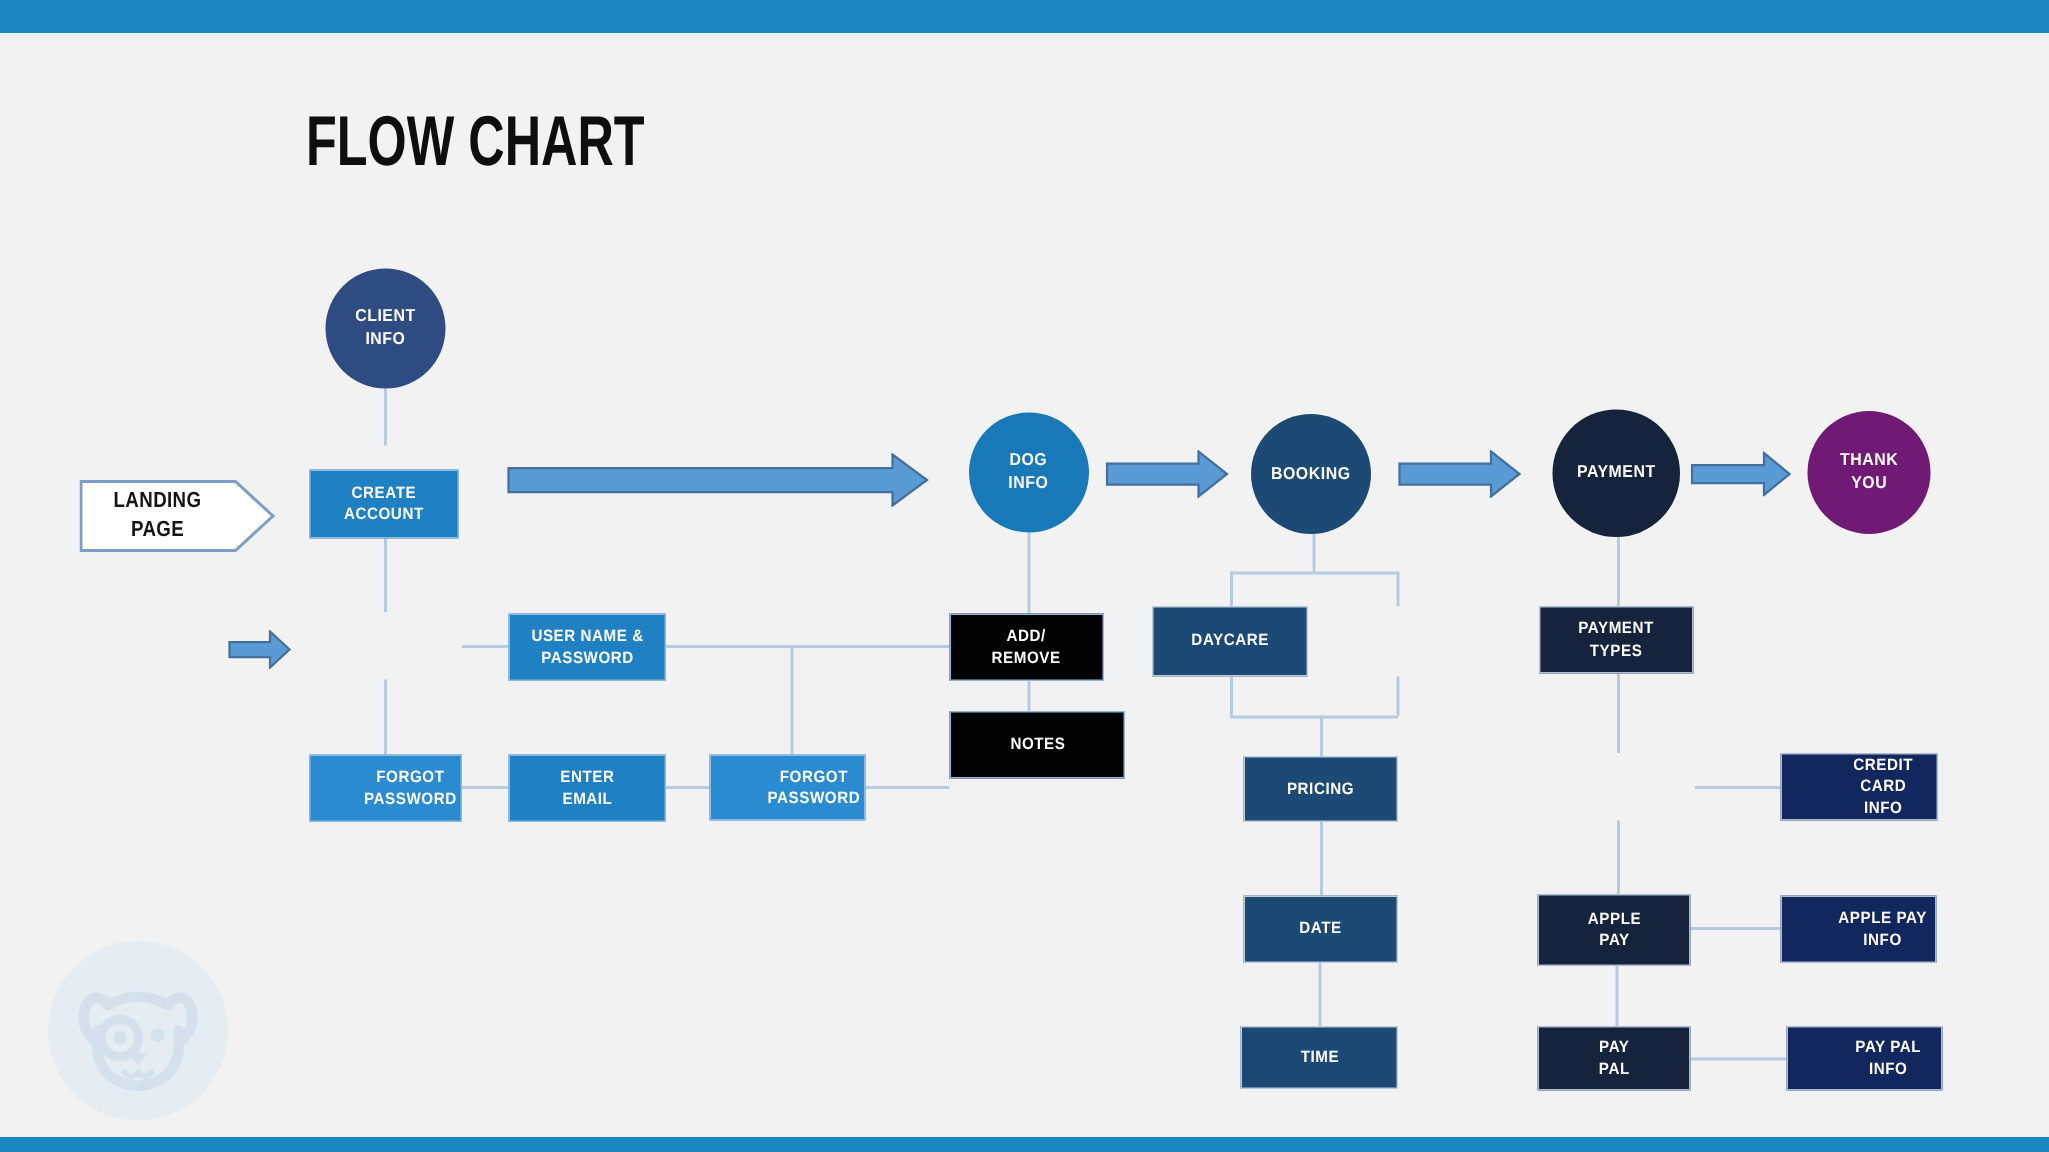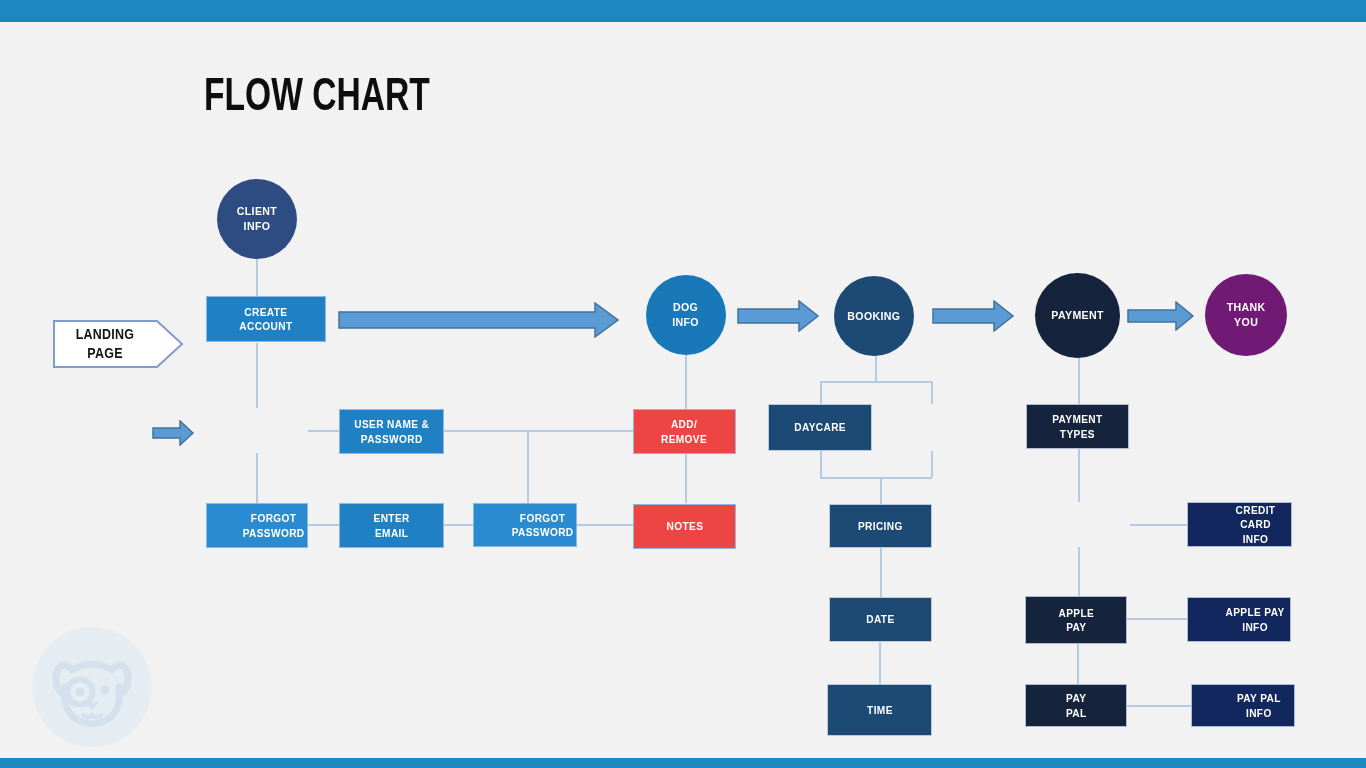--- a/index.html
+++ b/index.html
@@ -11,21 +11,21 @@
   .title{position:absolute;left:204px;top:70px;font-size:46px;font-weight:700;color:#0e0e0e;
          line-height:1;transform:scale(.73,1.02);transform-origin:left top;letter-spacing:0;}
   .node{position:absolute;display:flex;align-items:center;justify-content:center;box-sizing:border-box;}
   .lbl{color:#fff;font-weight:700;font-size:11px;line-height:1.3;letter-spacing:.4px;
        text-align:center;white-space:pre-line;transform:scaleX(.92);}
   .lbl.big{font-size:11.5px;}
   .lbl.dark{color:#141414;font-size:14.5px;letter-spacing:.3px;transform:scaleX(.86);}
   .box{border:1px solid #8fb8e0;}
   .c-bright{background:#1f80c4;}
   .c-bright2{background:#2b8bd0;justify-content:flex-end;}
-  .c-mid{background:#ef4444;}
+  .c-mid{background:#000000;}
   .c-dark{background:#1d4a75;border:1px solid #bccbdc;}
   .c-navy{background:#16233c;border:1px solid #aebdd2;}
   .c-info{background:#12275e;border:1px solid #aebdd2;padding-left:32px;}
   .circle{border-radius:50%;border:none;}
   .ln{position:absolute;background:#b6cbe2;}
   .pent{position:absolute;margin-top:24px;}
   .pent .lbl{position:absolute;left:0;top:0;width:104px;height:100%;display:flex;
              align-items:center;justify-content:center;}
   svg{display:block;}
   .arrow{position:absolute;}
@@ -104,21 +104,21 @@
     <span class="lbl big">BOOKING</span>
   </div>
   <div class="node circle" style="left:1035px;top:273px;width:85px;height:85px;background:#16233c">
     <span class="lbl big">PAYMENT</span>
   </div>
   <div class="node circle" style="left:1205px;top:274px;width:82px;height:82px;background:#701a75">
     <span class="lbl big">THANK
 YOU</span>
   </div>
 
-  <div class="node box c-bright" style="left:206px;top:296px;width:120px;height:46px">
+  <div class="node box c-bright" style="left:206px;top:313px;width:100px;height:46px">
     <span class="lbl">CREATE
 ACCOUNT</span>
   </div>
   <div class="node box c-bright" style="left:339px;top:409px;width:105px;height:45px">
     <span class="lbl">USER NAME &amp;
 PASSWORD</span>
   </div>
   <div class="node box c-bright2" style="left:206px;top:503px;width:102px;height:45px">
     <span class="lbl">FORGOT
 PASSWORD</span>
@@ -129,34 +129,34 @@
   </div>
   <div class="node box c-bright2" style="left:473px;top:503px;width:104px;height:44px">
     <span class="lbl">FORGOT
 PASSWORD</span>
   </div>
 
   <div class="node box c-mid" style="left:633px;top:409px;width:103px;height:45px">
     <span class="lbl">ADD/
 REMOVE</span>
   </div>
-  <div class="node box c-mid" style="left:633px;top:504px;width:103px;height:45px">
+  <div class="node box c-mid" style="left:633px;top:474px;width:117px;height:45px">
     <span class="lbl">NOTES</span>
   </div>
 
   <div class="node c-dark" style="left:768px;top:404px;width:104px;height:47px">
     <span class="lbl">DAYCARE</span>
   </div>
   <div class="node c-dark" style="left:829px;top:504px;width:103px;height:44px">
     <span class="lbl">PRICING</span>
   </div>
   <div class="node c-dark" style="left:829px;top:597px;width:103px;height:45px">
     <span class="lbl">DATE</span>
   </div>
-  <div class="node c-dark" style="left:827px;top:684px;width:105px;height:52px">
+  <div class="node c-dark" style="left:827px;top:684px;width:105px;height:42px">
     <span class="lbl">TIME</span>
   </div>
 
   <div class="node c-navy" style="left:1026px;top:404px;width:103px;height:45px">
     <span class="lbl">PAYMENT
 TYPES</span>
   </div>
   <div class="node c-info" style="left:1187px;top:502px;width:105px;height:45px">
     <span class="lbl">CREDIT CARD
 INFO</span>

